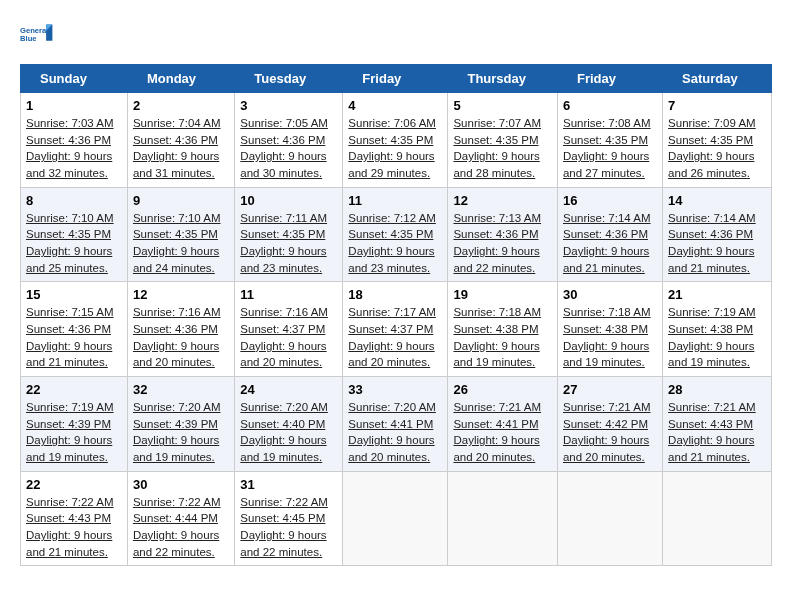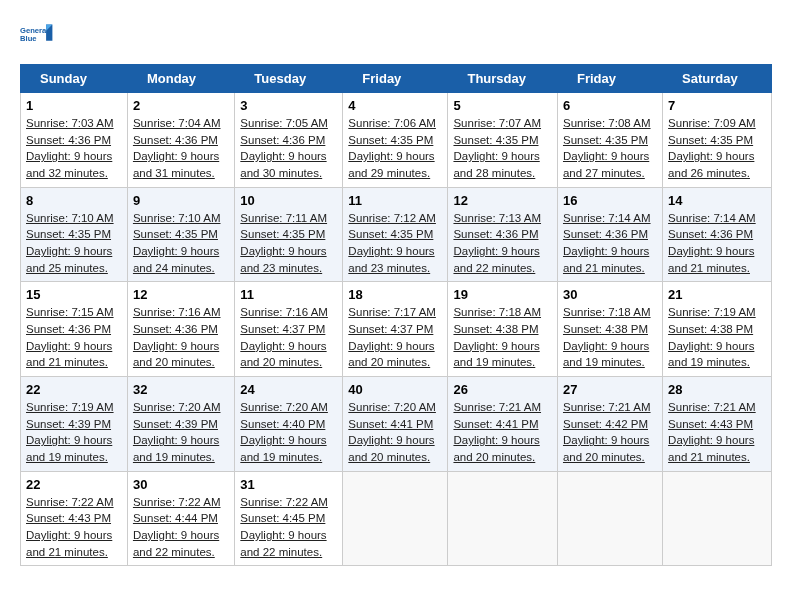--- a/index.html
+++ b/index.html
@@ -201,21 +201,21 @@
       </td>
         <td>
         <span class="day-num">32</span>
         <span class="day-info">Sunrise: 7:20 AM<br>Sunset: 4:39 PM<br>Daylight: 9 hours and 19 minutes.</span>
       </td>
         <td>
         <span class="day-num">24</span>
         <span class="day-info">Sunrise: 7:20 AM<br>Sunset: 4:40 PM<br>Daylight: 9 hours and 19 minutes.</span>
       </td>
         <td>
-        <span class="day-num">40</span>
+        <span class="day-num">33</span>
         <span class="day-info">Sunrise: 7:20 AM<br>Sunset: 4:41 PM<br>Daylight: 9 hours and 20 minutes.</span>
       </td>
         <td>
         <span class="day-num">26</span>
         <span class="day-info">Sunrise: 7:21 AM<br>Sunset: 4:41 PM<br>Daylight: 9 hours and 20 minutes.</span>
       </td>
         <td>
         <span class="day-num">27</span>
         <span class="day-info">Sunrise: 7:21 AM<br>Sunset: 4:42 PM<br>Daylight: 9 hours and 20 minutes.</span>
       </td>

